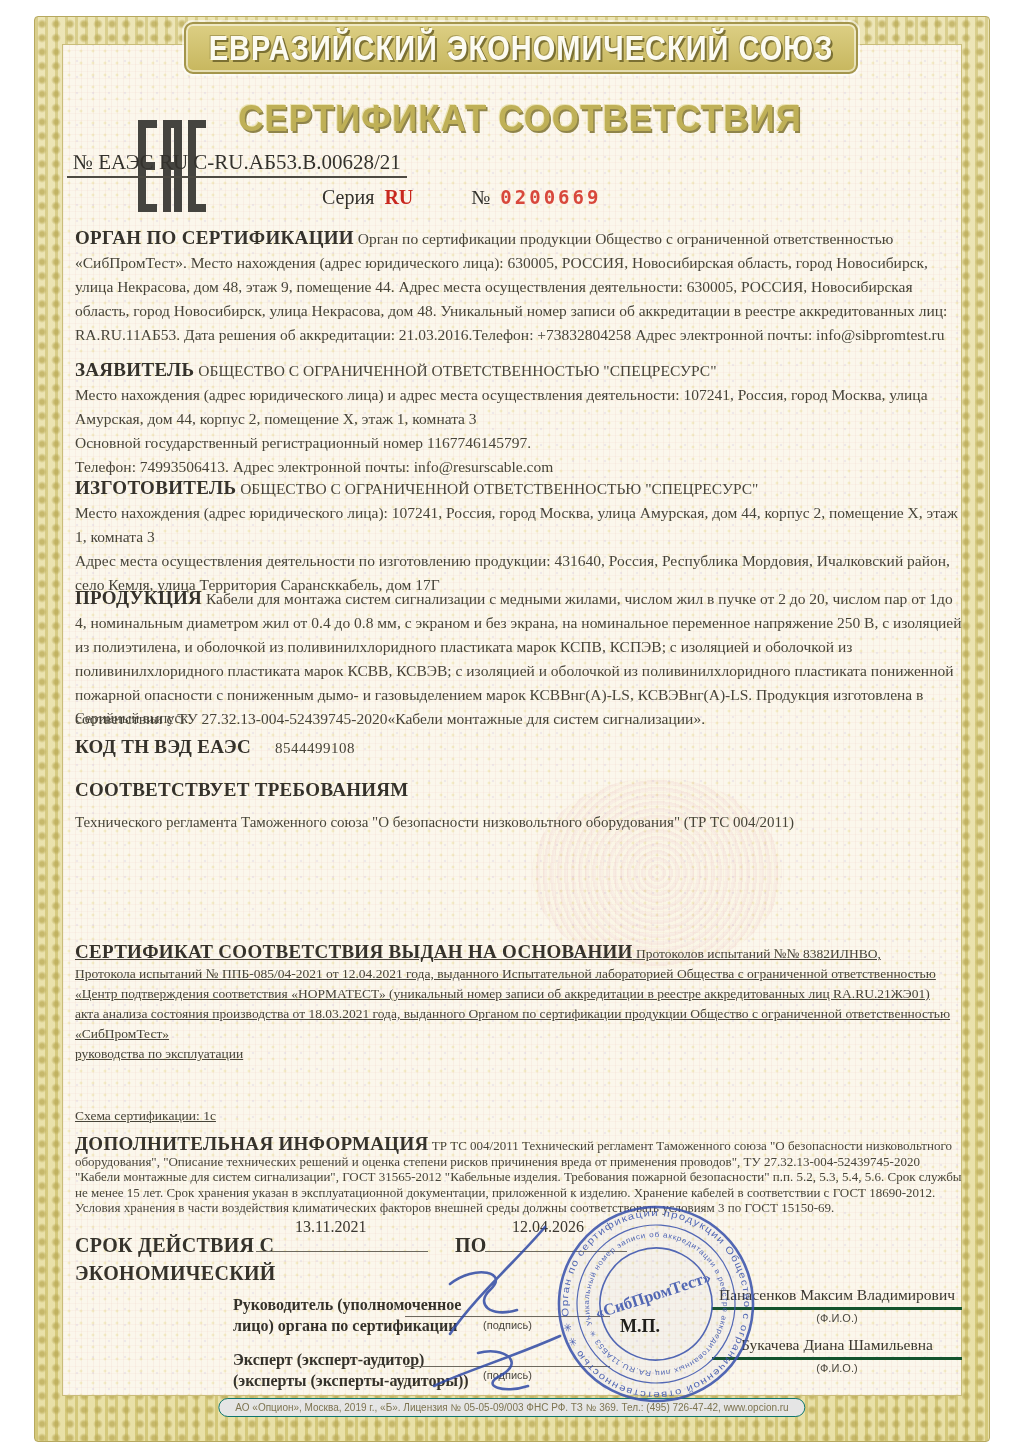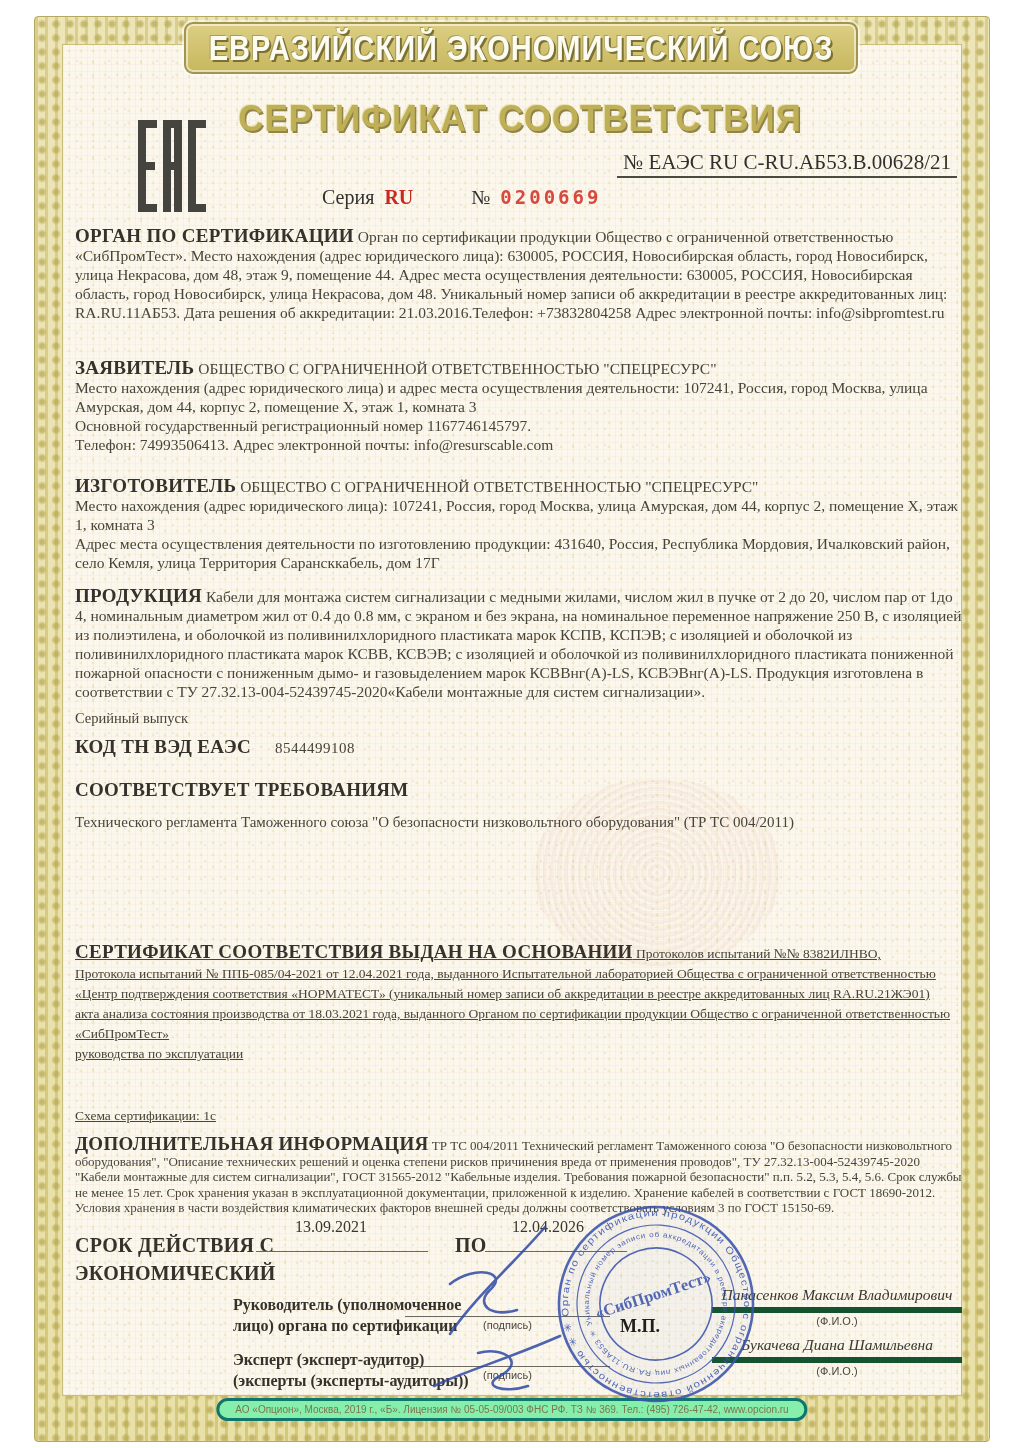--- a/index.html
+++ b/index.html
@@ -35,57 +35,57 @@
     box-shadow:inset 0 0 0 2px rgba(255,255,250,.55), 0 0 0 2px rgba(255,255,255,.6);
     display:flex;align-items:center;justify-content:center;}
   .banner span{font-family:"Liberation Sans",sans-serif;font-weight:bold;font-size:29px;
     letter-spacing:1px;color:#fcfbf2;transform:scaleY(1.18);
     text-shadow:2px 2px 0 rgba(118,107,48,.95),-1px -1px 0 rgba(118,107,48,.45);white-space:nowrap;}
   .eac{position:absolute;left:138px;top:120px;}
   .doc-title{position:absolute;left:215px;top:98px;width:610px;text-align:center;
     font-family:"Liberation Sans",sans-serif;font-weight:bold;font-size:35px;letter-spacing:1px;
     color:#bfb057;transform:scaleY(1.08);
     text-shadow:1.5px 1.5px 0 #8f844a,-1px -1px 0 #ece4b4;white-space:nowrap;}
-  .cert-number{position:absolute;left:67px;top:150px;width:890px;text-align:right;}
+  .cert-number{position:absolute;left:67px;top:150px;width:890px;text-align:left;}
   .cert-number span{font-size:21px;color:#33312c;border-bottom:2px solid #4d4a42;padding:0 6px 2px 6px;}
   .series-line{position:absolute;left:322px;top:186px;font-size:20px;color:#33312c;text-align:right;}
   .series-line .red{color:#c8281e;font-weight:bold;margin-left:10px;}
   .series-line .nosign{margin-left:58px;}
   .series-line .digits{font-family:"DejaVu Sans Mono",monospace;font-weight:bold;font-size:19px;
     color:#d8483c;letter-spacing:3px;margin-left:10px;}
 
   
   .sec{position:absolute;left:75px;width:890px;}
   .sec p{margin:0;}
   .h{font-weight:bold;font-size:19px;color:#35322b;letter-spacing:.3px;}
-  .b15{font-size:15.5px;line-height:19px;}
+  .b15{font-size:15.5px;line-height:24px;}
   .b14{font-size:15px;line-height:19px;}
   .b13{font-size:13.5px;line-height:20px;text-decoration:underline;}
   .b12{font-size:13px;line-height:15.6px;}
   .caps{font-size:15.5px;margin-top:43px;}
   .code-val{font-size:15px;margin-left:24px;letter-spacing:.5px;}
 
   
   .vlabel{position:absolute;font-weight:bold;font-size:20px;color:#35322b;letter-spacing:.3px;}
   .vdate{position:absolute;font-size:16px;color:#3a372f;}
   .vline{position:absolute;border-bottom:1px solid #6d695e;height:1px;}
   .role{position:absolute;font-weight:bold;font-size:16px;line-height:21px;color:#35322b;margin-left:48px;}
   .sigline{position:absolute;width:205px;border-top:1px solid #6d695e;text-align:center;}
   .sigline div{font-family:"Liberation Sans",sans-serif;font-size:11px;color:#4a473e;margin-top:2px;}
   .fio{position:absolute;width:250px;text-align:center;}
-  .fio .nm{font-size:15.5px;color:#3a372f;padding-bottom:3px;border-bottom:6px solid #14532d;white-space:nowrap;font-style:italic;}
+  .fio .nm{font-size:15.5px;color:#3a372f;padding-bottom:3px;border-bottom:3px solid #14532d;white-space:nowrap;}
   .fio .cap{font-family:"Liberation Sans",sans-serif;font-size:11px;color:#4a473e;margin-top:2px;}
   .mp{position:absolute;left:620px;top:1316px;font-weight:bold;font-size:18px;color:#1f1e1a;z-index:7;}
 
   .stamp{position:absolute;left:550px;top:1198px;z-index:5;opacity:.88;}
   .sig{position:absolute;z-index:6;}
   .sig path{fill:none;stroke:#2e49a4;stroke-width:2.6;stroke-linecap:round;opacity:.85;}
 
   .footer-pill{position:absolute;left:50%;transform:translateX(-50%);top:1398px;z-index:3;
-    background:#86efac;border:3px solid #0f766e;border-radius:12px;padding:3px 16px;
+    background:#e5e5e5;border:1px solid #0f766e;border-radius:12px;padding:3px 16px;
     font-family:"Liberation Sans",sans-serif;font-size:10px;color:#7d7450;white-space:nowrap;}
 </style>
 </head>
 <body>
 
 <div class="page">
   <div class="frame"></div>
   <div class="inner"></div>
   <div class="rosette"></div>
 
@@ -162,21 +162,21 @@
 
   <div class="sec" style="top:1106px">
     <p class="b13">Схема сертификации: 1с</p>
   </div>
 
   <div class="sec" style="top:1136px">
     <p class="b12"><b class="h">ДОПОЛНИТЕЛЬНАЯ ИНФОРМАЦИЯ</b> <span>ТР ТС 004/2011 Технический регламент Таможенного союза "О безопасности низковольтного оборудования", "Описание технических решений и оценка степени рисков причинения вреда от применения проводов", ТУ 27.32.13-004-52439745-2020 "Кабели монтажные для систем сигнализации", ГОСТ 31565-2012 "Кабельные изделия. Требования пожарной безопасности" п.п. 5.2, 5.3, 5.4, 5.6. Срок службы не менее 15 лет. Срок хранения указан в эксплуатационной документации, приложенной к изделию. Хранение кабелей в соответствии с ГОСТ 18690-2012. Условия хранения в части воздействия климатических факторов внешней среды должны соответствовать условиям 3 по ГОСТ 15150-69.</span></p>
   </div>
 
   <div class="vlabel" style="left:75px;top:1234px">СРОК ДЕЙСТВИЯ С</div>
-  <div class="vdate" style="left:295px;top:1218px">13.09.2021</div>
+  <div class="vdate" style="left:295px;top:1218px">13.11.2021</div>
   <div class="vline" style="left:256px;top:1250px;width:172px"></div>
   <div class="vlabel" style="left:455px;top:1234px">ПО</div>
   <div class="vdate" style="left:512px;top:1218px">12.04.2026</div>
   <div class="vline" style="left:485px;top:1250px;width:142px"></div>
   <div class="vlabel" style="left:75px;top:1262px">ЭКОНОМИЧЕСКИЙ</div>
 
   <div class="role" style="left:185px;top:1294px">
     <div>Руководитель (уполномоченное</div>
     <div>лицо) органа по сертификации</div>
   </div>

